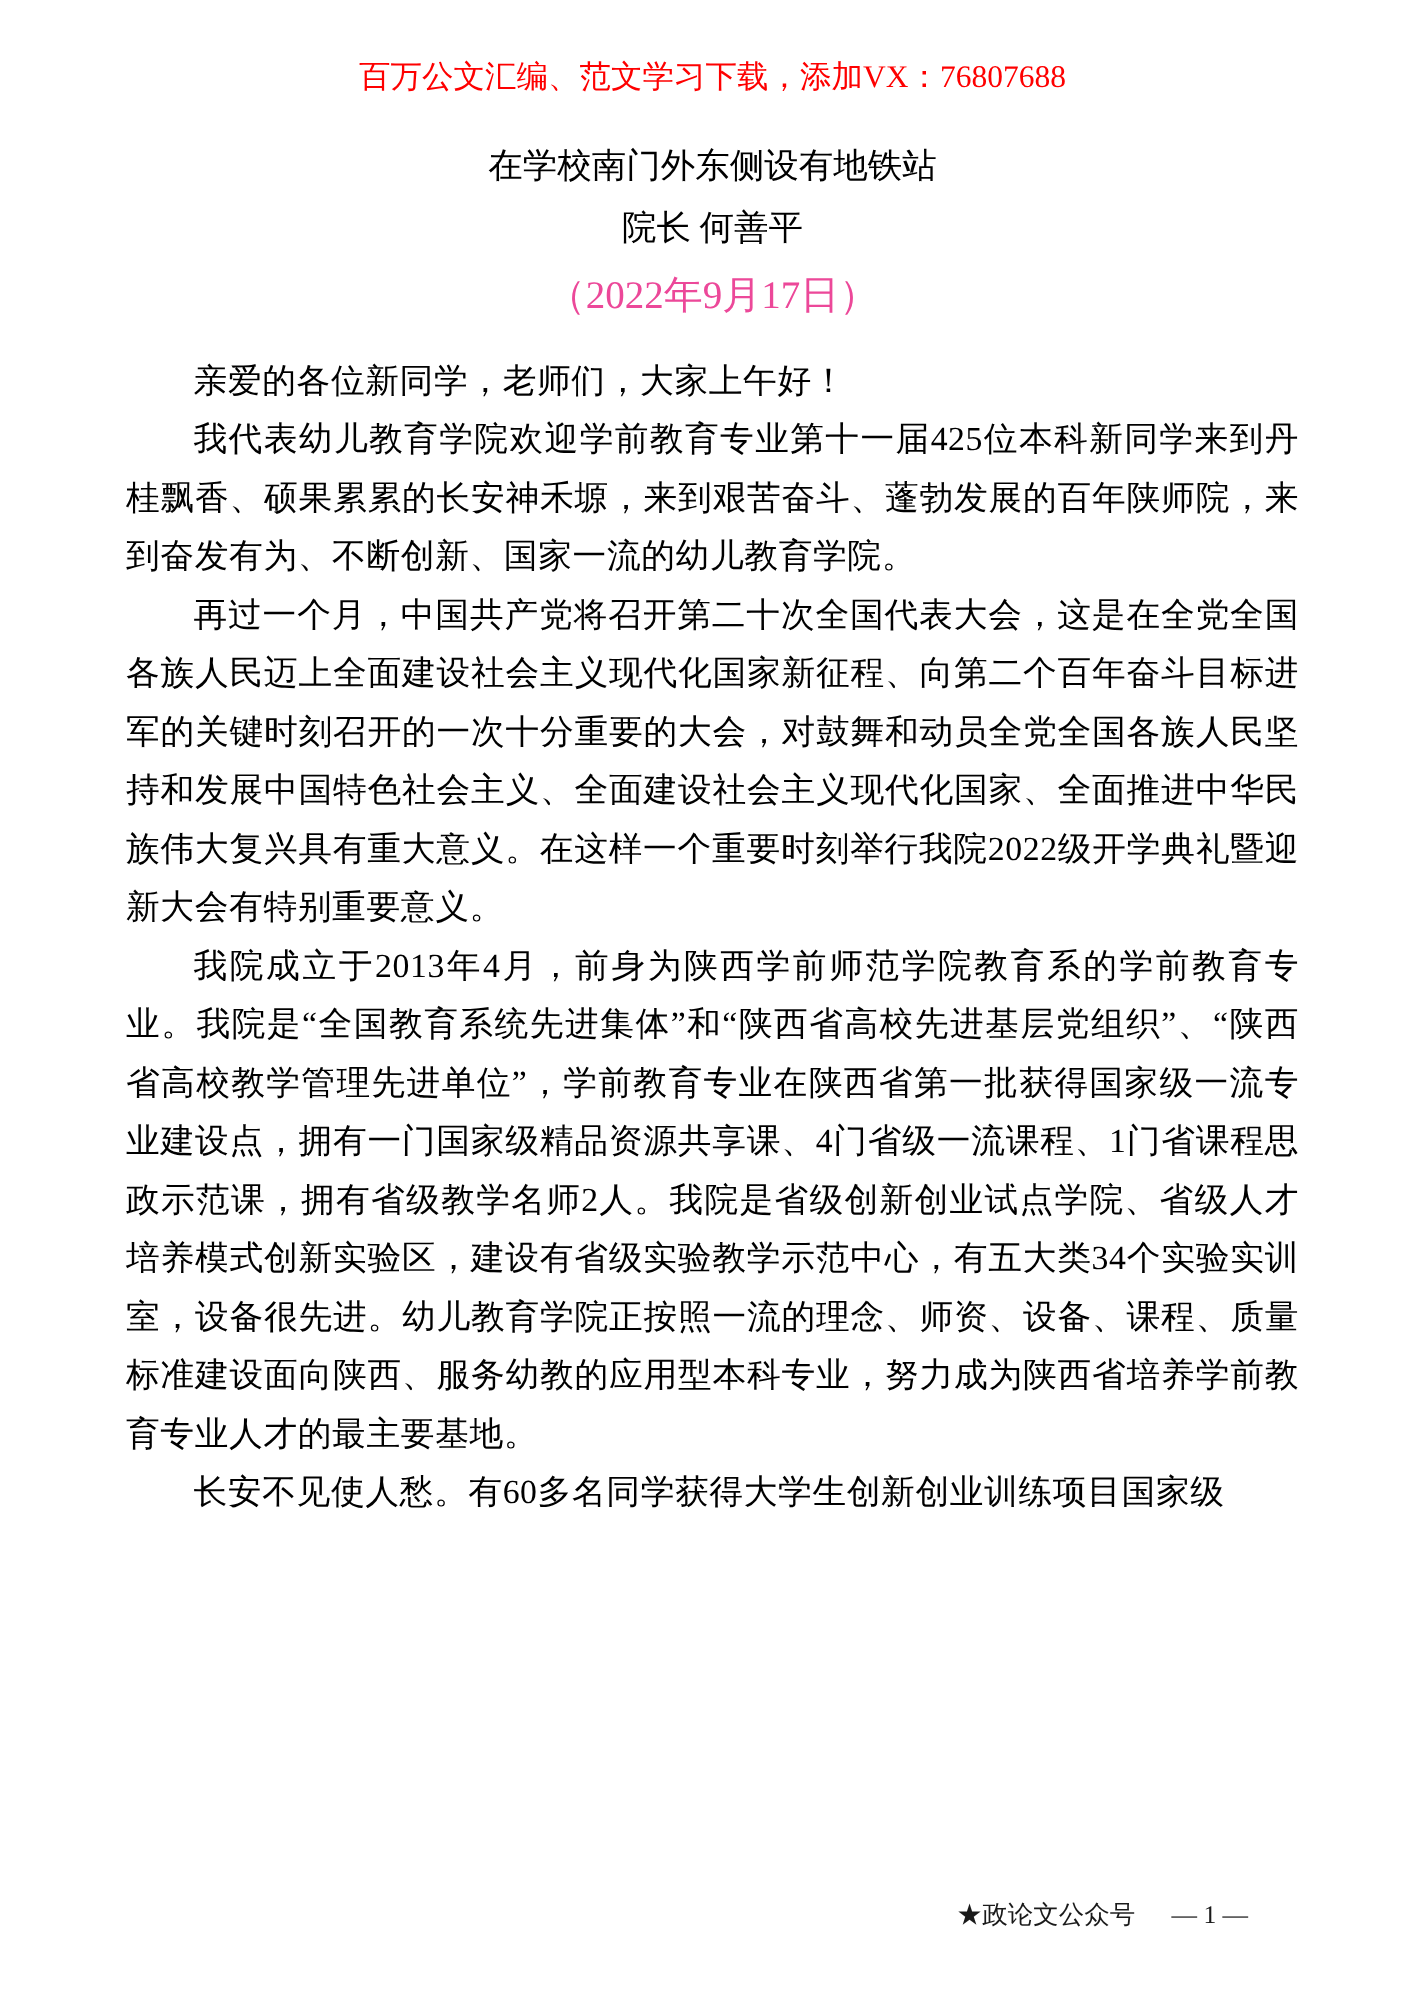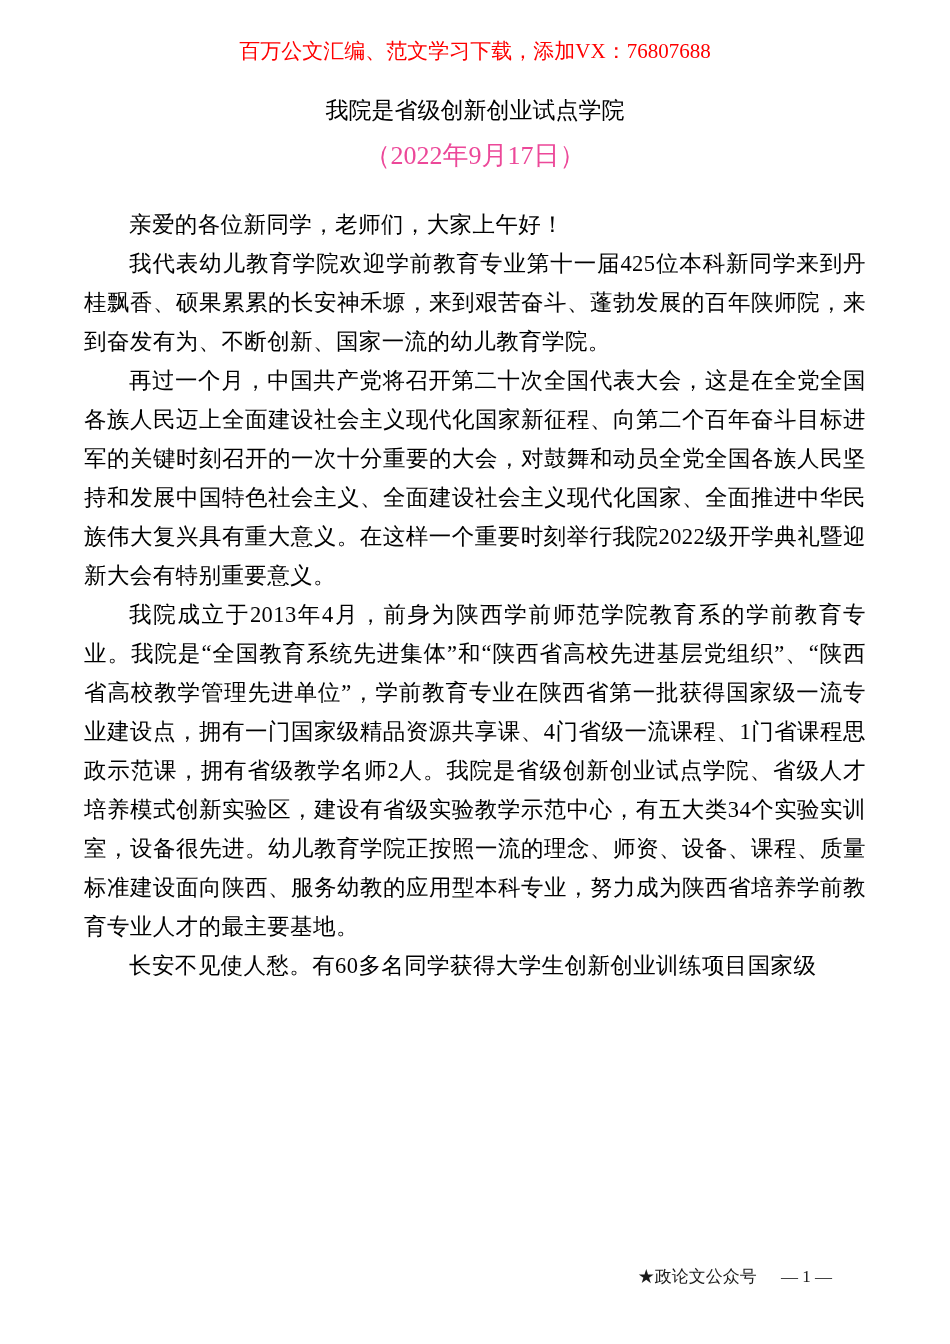--- a/index.html
+++ b/index.html
@@ -30,21 +30,21 @@
     .title-line {
       font-size: 23px;
       line-height: 41px;
       color: #000;
     }
     .title-date {
       font-size: 26px;
       line-height: 50px;
       color: #ec4899;
     }
-    .body-text { margin-top: 24px; }
+    .body-text { margin-top: 12px; }
     .body-text p {
       font-size: 22.5px;
       line-height: 39px;
       text-align: justify;
       text-indent: 2em;
       letter-spacing: 0.4px;
       color: #000;
     }
     .footer {
       position: absolute;
@@ -57,21 +57,22 @@
     .footer .pagenum { margin-left: 20px; }
   </style>
 </head>
 <body>
 
 <div class="page">
 
   <div class="header-notice">百万公文汇编、范文学习下载，添加VX：76807688</div>
 
   <div class="title-block">
-    <div class="title-line">我院是省级创新创业试点学院</div>
+    <div class="title-line">在学校南门外东侧设有地铁站</div>
+    <div class="title-line">院长 何善平</div>
     <div class="title-date">（2022年9月17日）</div>
   </div>
 
   <div class="body-text">
     <p>亲爱的各位新同学，老师们，大家上午好！</p>
     <p>我代表幼儿教育学院欢迎学前教育专业第十一届425位本科新同学来到丹桂飘香、硕果累累的长安神禾塬，来到艰苦奋斗、蓬勃发展的百年陕师院，来到奋发有为、不断创新、国家一流的幼儿教育学院。</p>
     <p>再过一个月，中国共产党将召开第二十次全国代表大会，这是在全党全国各族人民迈上全面建设社会主义现代化国家新征程、向第二个百年奋斗目标进军的关键时刻召开的一次十分重要的大会，对鼓舞和动员全党全国各族人民坚持和发展中国特色社会主义、全面建设社会主义现代化国家、全面推进中华民族伟大复兴具有重大意义。在这样一个重要时刻举行我院2022级开学典礼暨迎新大会有特别重要意义。</p>
     <p>我院成立于2013年4月，前身为陕西学前师范学院教育系的学前教育专业。我院是“全国教育系统先进集体”和“陕西省高校先进基层党组织”、“陕西省高校教学管理先进单位”，学前教育专业在陕西省第一批获得国家级一流专业建设点，拥有一门国家级精品资源共享课、4门省级一流课程、1门省课程思政示范课，拥有省级教学名师2人。我院是省级创新创业试点学院、省级人才培养模式创新实验区，建设有省级实验教学示范中心，有五大类34个实验实训室，设备很先进。幼儿教育学院正按照一流的理念、师资、设备、课程、质量标准建设面向陕西、服务幼教的应用型本科专业，努力成为陕西省培养学前教育专业人才的最主要基地。</p>
     <p>长安不见使人愁。有60多名同学获得大学生创新创业训练项目国家级</p>
   </div>

